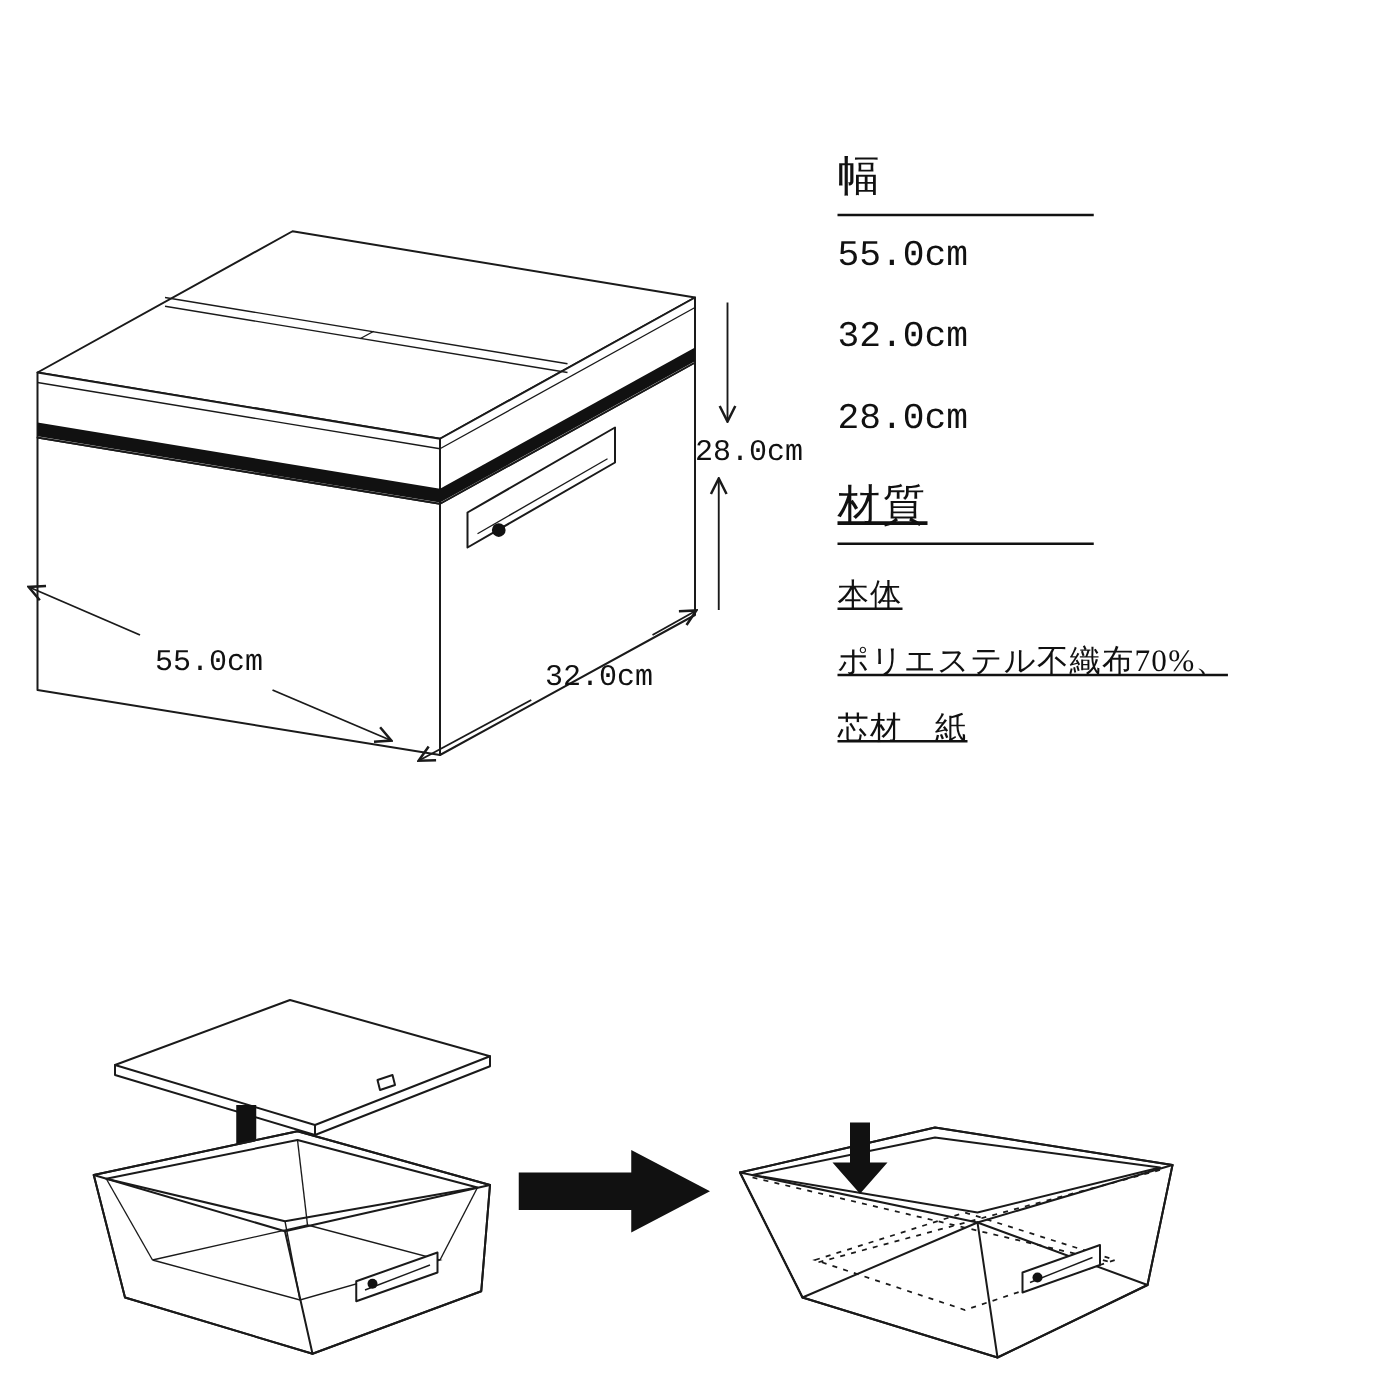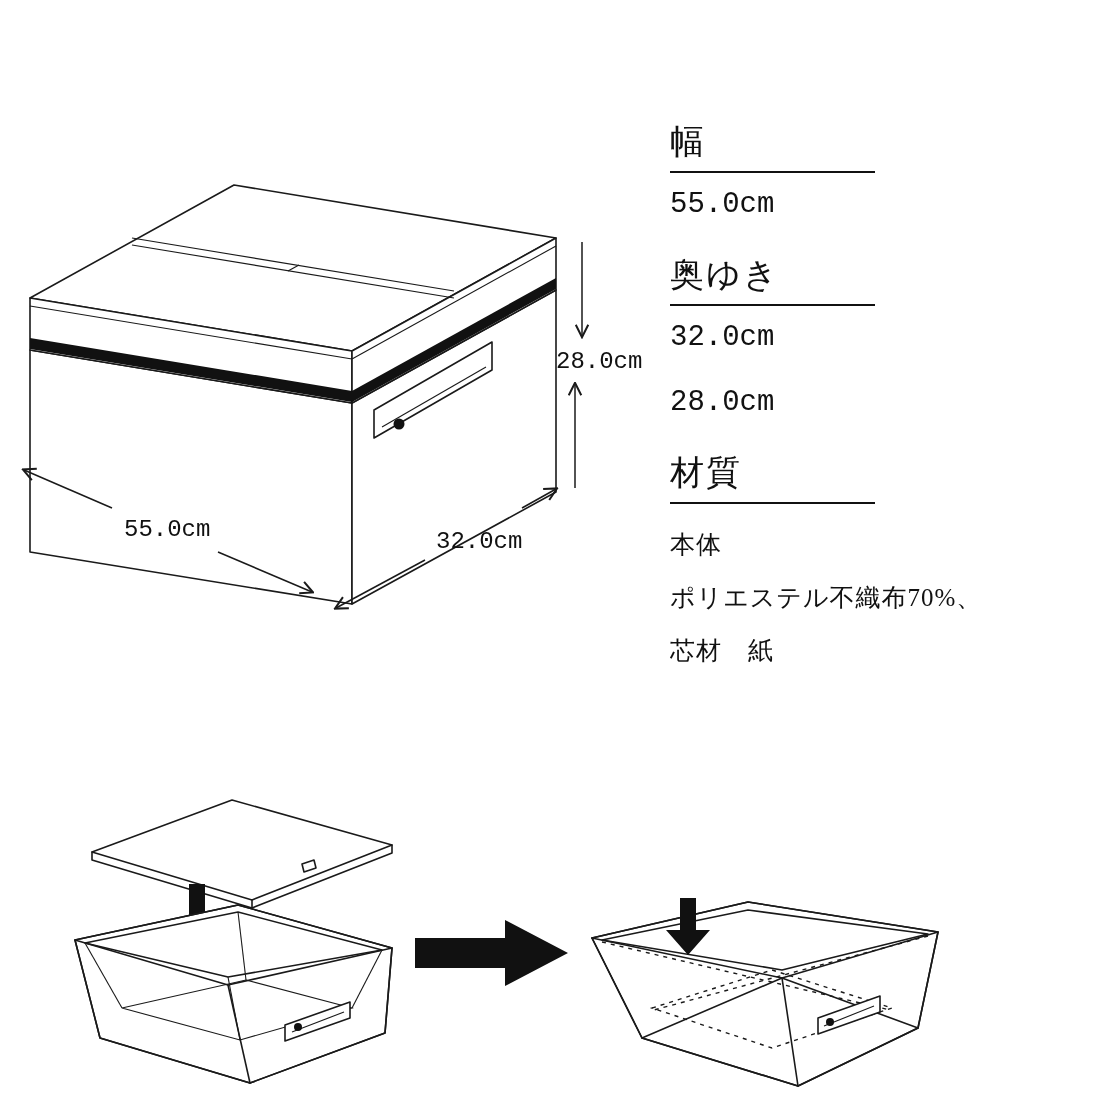--- a/index.html
+++ b/index.html
@@ -31,21 +31,21 @@
     font-size:34px;line-height:1.15;letter-spacing:2px;
     width:205px;border-bottom:2px solid #111;padding-bottom:10px;
   }
   .spec-value{
     font-family:"Liberation Mono","DejaVu Sans Mono",monospace;
     font-size:29px;line-height:1;margin:17px 0 36px 0;
   }
   .material-line{
     font-size:25px;line-height:1;margin:28px 0;letter-spacing:1px;
   }
-  .material-block{margin-top:22px;}
+  .material-block{margin-top:22px;text-decoration:underline;}
 </style>
 </head>
 <body>
 
 <div class="canvas">
 
   <svg class="main-diagram" viewBox="0 0 660 640">
     <defs>
       <marker id="ah" viewBox="0 0 12 12" refX="10" refY="6" markerWidth="10" markerHeight="10" orient="auto-start-reverse">
         <path d="M1,1 L11,6 L1,11" fill="none" stroke="#1a1a1a" stroke-width="1.6"></path>
@@ -94,21 +94,20 @@
       <text class="dim-label" x="436" y="548">32.0cm</text>
     </g>
   </svg>
 
   <div class="specs">
     <div class="spec-item">
       <div class="spec-label">幅</div>
       <div class="spec-value">55.0cm</div>
     </div>
     <div class="spec-item">
-      <div class="spec-label">奥ゆき</div>
       <div class="spec-value">32.0cm</div>
     </div>
     <div class="spec-item">
       <div class="spec-value">28.0cm</div>
     </div>
     <div class="spec-item material-block">
       <div class="spec-label">材質</div>
       <div class="material-line">本体</div>
       <div class="material-line">ポリエステル不織布70%、</div>
       <div class="material-line">芯材　紙</div>

